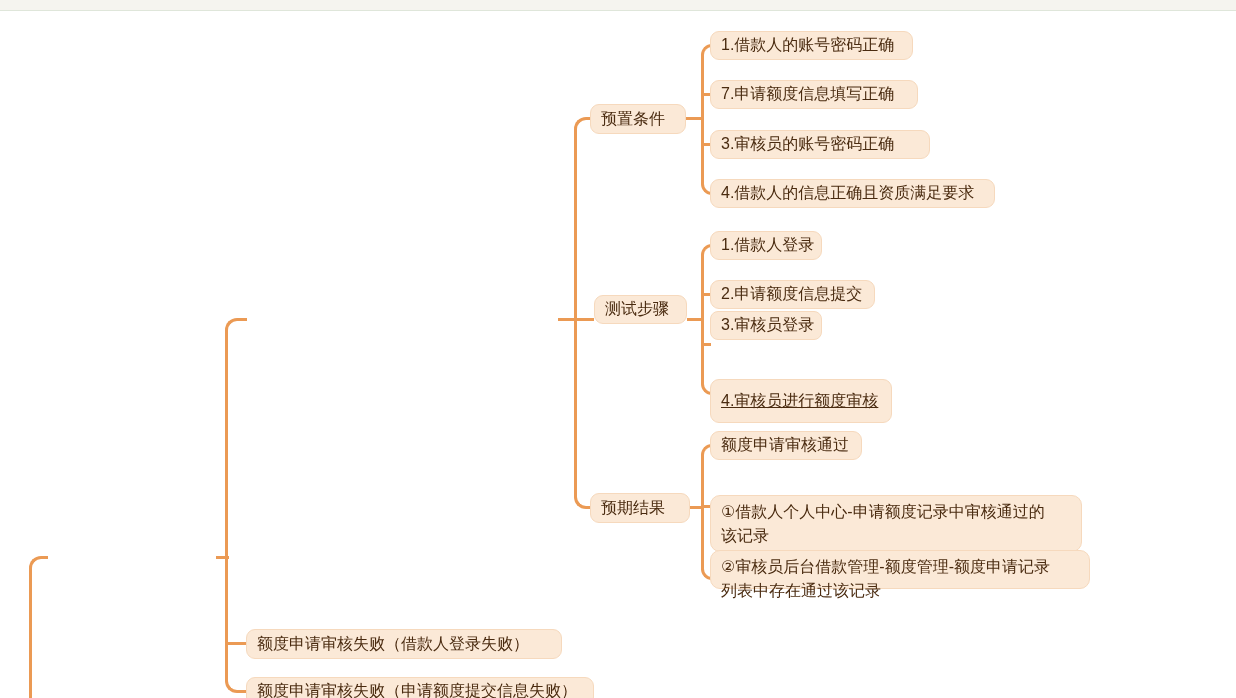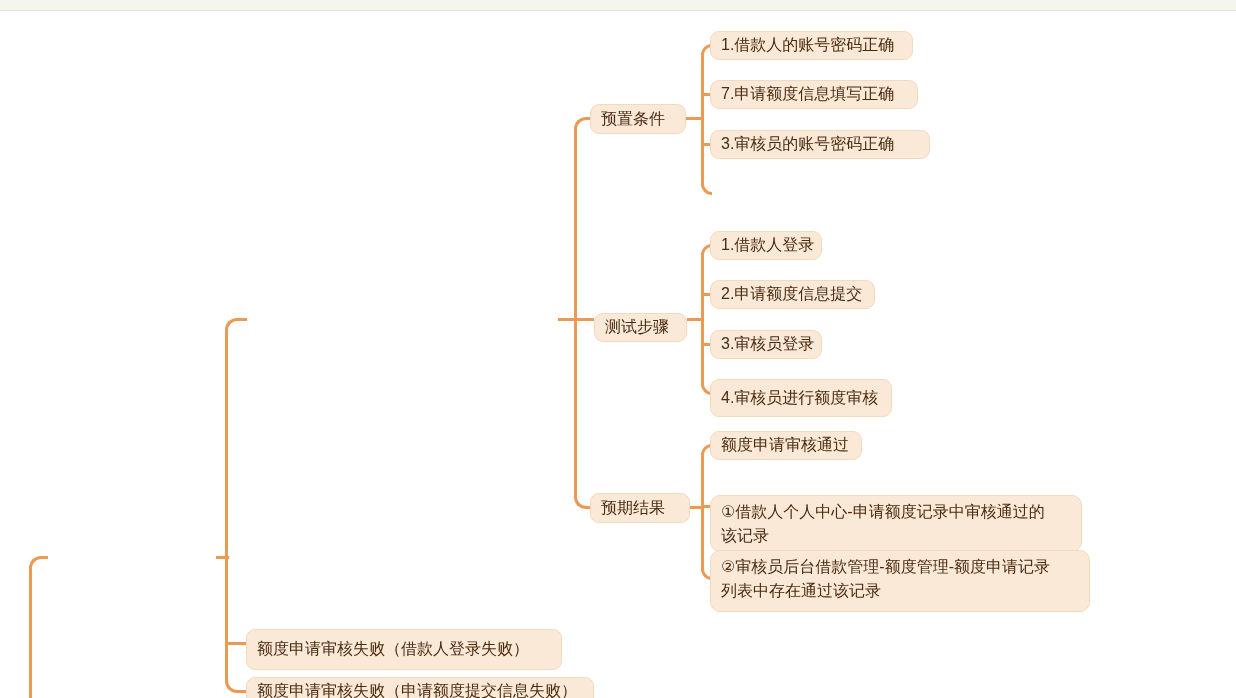--- a/index.html
+++ b/index.html
@@ -82,44 +82,45 @@
   <div class="corner cbl" style="left:701px; top:382px; width:11px; height:13px;"></div>
 
   <div class="h" style="left:686px; top:506px; width:17px;"></div>
   <div class="corner ctl" style="left:701px; top:444px; width:11px; height:13px;"></div>
   <div class="v" style="left:701px; top:454px; height:116px;"></div>
   <div class="h" style="left:701px; top:505px; width:10px;"></div>
   <div class="corner cbl" style="left:701px; top:567px; width:11px; height:13px;"></div>
 
 
 
-  <div class="node" style="left:246px; top:629px; width:316px; height:41px;font-family:Liberation Serif, serif;">额度申请审核失败（借款人登录失败）</div>
+  <div class="node" style="left:246px; top:629px; width:316px; height:30px;font-family:Liberation Serif, serif;">额度申请审核失败（借款人登录失败）</div>
 
   <div class="node" style="left:246px; top:677px; width:348px; height:29px;">额度申请审核失败（申请额度提交信息失败）</div>
 
   <div class="node" style="left:590px; top:104px; width:96px; height:30px;">预置条件</div>
 
-  <div class="node" style="left:594px; top:313px; width:93px; height:29px;">测试步骤</div>
+  <div class="node" style="left:594px; top:295px; width:93px; height:29px;">测试步骤</div>
 
   <div class="node" style="left:590px; top:493px; width:100px; height:30px;">预期结果</div>
 
   <div class="node" style="left:710px; top:31px; width:203px; height:29px;">1.借款人的账号密码正确</div>
   <div class="node" style="left:710px; top:80px; width:208px; height:29px;">7.申请额度信息填写正确</div>
   <div class="node" style="left:710px; top:130px; width:220px; height:29px;">3.审核员的账号密码正确</div>
+  <div class="node" style="left:710px; top:179px; width:285px; height:29px;">4.借款人的信息正确且资质满足要求</div>
 
   <div class="node" style="left:710px; top:231px; width:112px; height:29px;">1.借款人登录</div>
   <div class="node" style="left:710px; top:280px; width:165px; height:29px;">2.申请额度信息提交</div>
-  <div class="node" style="left:710px; top:330px; width:112px; height:29px;">3.审核员登录</div>
-  <div class="node" style="left:710px; top:379px; width:182px; height:38px;">4.审核员进行额度审核</div>
+  <div class="node" style="left:710px; top:311px; width:112px; height:29px;border-radius:8px;">3.审核员登录</div>
+  <div class="node" style="left:710px; top:379px; width:182px; height:44px;text-decoration:underline;">4.审核员进行额度审核</div>
 
   <div class="node" style="left:710px; top:431px; width:152px; height:29px;">额度申请审核通过</div>
 
   <div class="node multi" style="left:710px; top:478px; width:372px; height:57px;margin-top:17px;">
     <div>①借款人个人中心-申请额度记录中审核通过的</div>
     <div>该记录</div>
   </div>
 
-  <div class="node multi" style="left:710px; top:550px; width:380px; height:62px;">
+  <div class="node multi" style="left:710px; top:550px; width:380px; height:39px;">
     <div>②审核员后台借款管理-额度管理-额度申请记录</div>
     <div>列表中存在通过该记录</div>
   </div>
 
 </div>
 
 </body></html>

